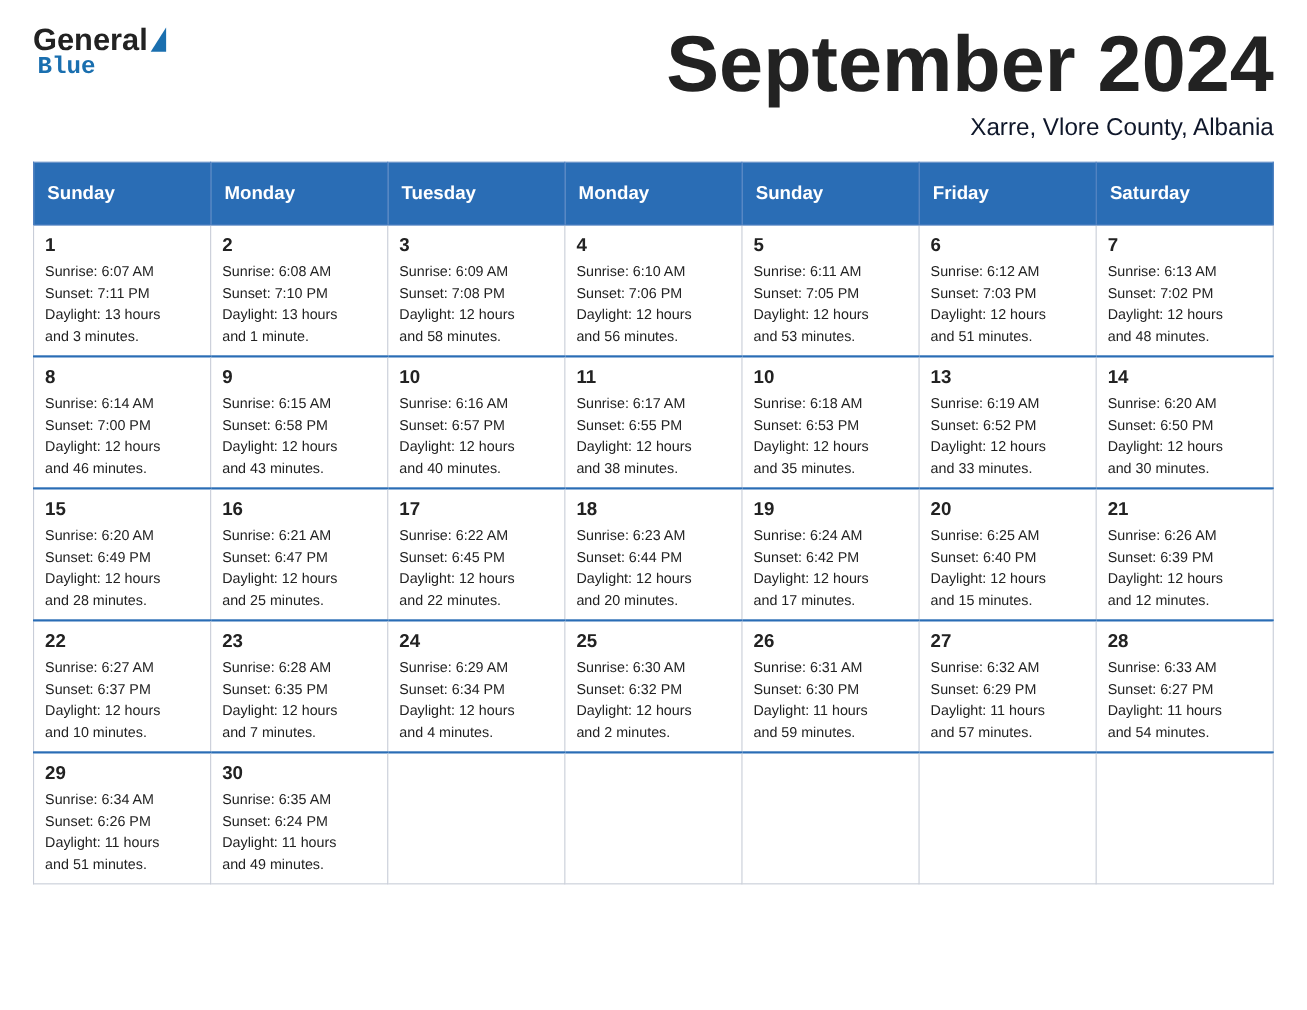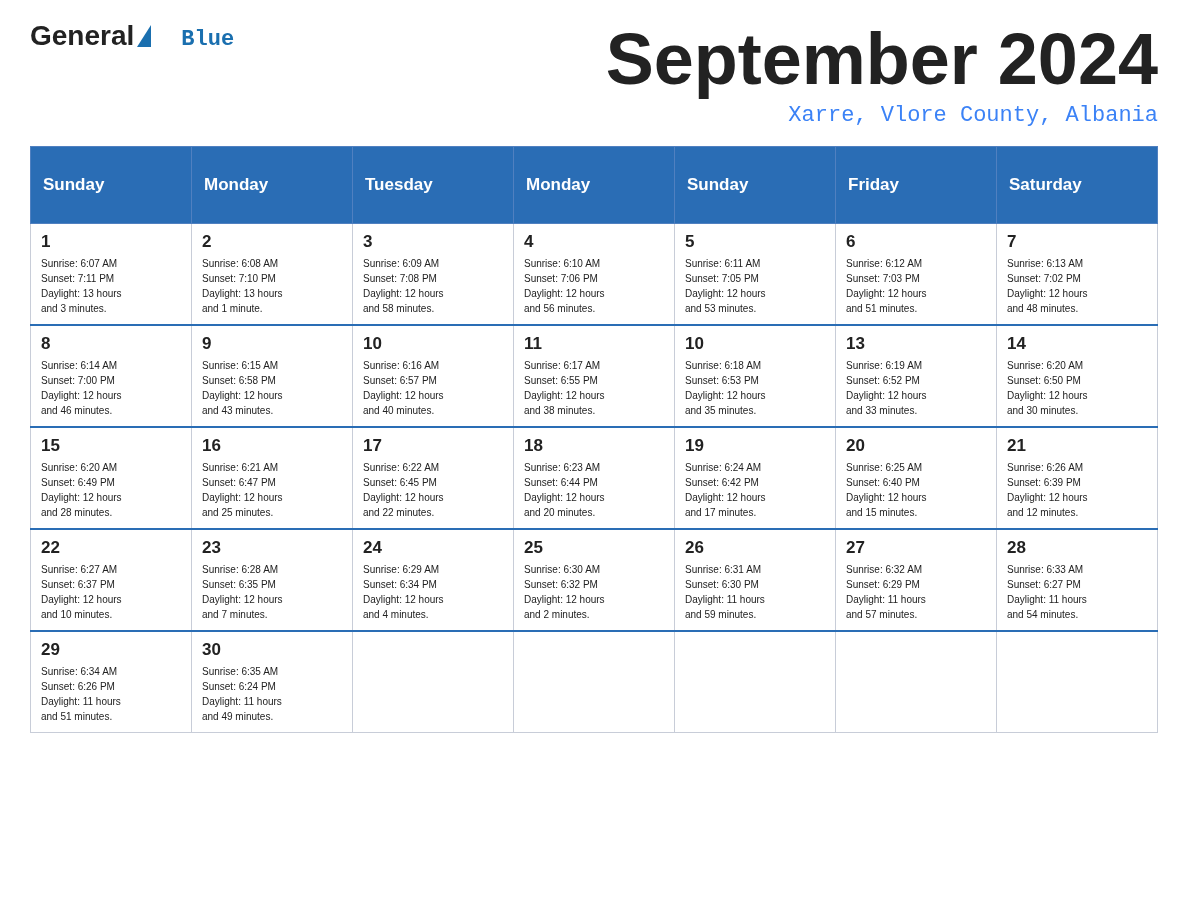--- a/index.html
+++ b/index.html
@@ -12,23 +12,22 @@
       padding: 20px 30px;
     }
     .header {
       display: flex;
       justify-content: space-between;
       align-items: flex-start;
       margin-bottom: 18px;
     }
     .logo {
       display: flex;
-      flex-direction: row;
-      align-items: flex-end;
-      gap: 24px;
+      flex-direction: column;
+      align-items: flex-start;
     }
     .logo-text {
       display: flex;
       align-items: center;
       font-size: 28px;
       font-weight: bold;
       color: #222;
     }
     .logo-general { color: #222; }
     .logo-blue-icon {
@@ -53,56 +52,55 @@
     }
     .title-block h1 {
       font-size: 72px;
       font-weight: bold;
       color: #222;
       line-height: 1.1;
     }
     .title-block h2 {
       font-size: 22px;
       font-weight: normal;
-      color: #3b82f6;
+      color: #0f172a;
       margin-top: 4px;
-      font-family: Liberation Mono, monospace;
     }
     .calendar {
       width: 100%;
       border-collapse: collapse;
       border: 1.5px solid #b0b8c8;
     }
     .calendar thead tr th {
       background: #2a6db5;
       color: #fff;
       font-size: 17px;
       font-weight: bold;
-      padding: 28px 12px;
+      padding: 18px 12px;
       border: 1px solid #5080c0;
       text-align: left;
     }
     .calendar tbody tr td {
       vertical-align: top;
       padding: 8px 10px;
       border: 1px solid #c8cdd8;
       font-size: 13px;
       color: #222;
       min-width: 150px;
       min-height: 90px;
       background: #fff;
     }
     .calendar tbody tr td .day-num {
       font-size: 17px;
       font-weight: bold;
       margin-bottom: 4px;
       display: block;
     }
     .calendar tbody tr td .day-info {
-      font-size: 10px;
+      font-size: 13px;
       line-height: 1.5;
       color: #222;
     }
     .calendar tbody tr:not(:last-child) td {
       border-bottom: 2px solid #2a6db5;
     }
     .calendar tbody tr td.empty {
       background: #fff;
     }
   </style>

